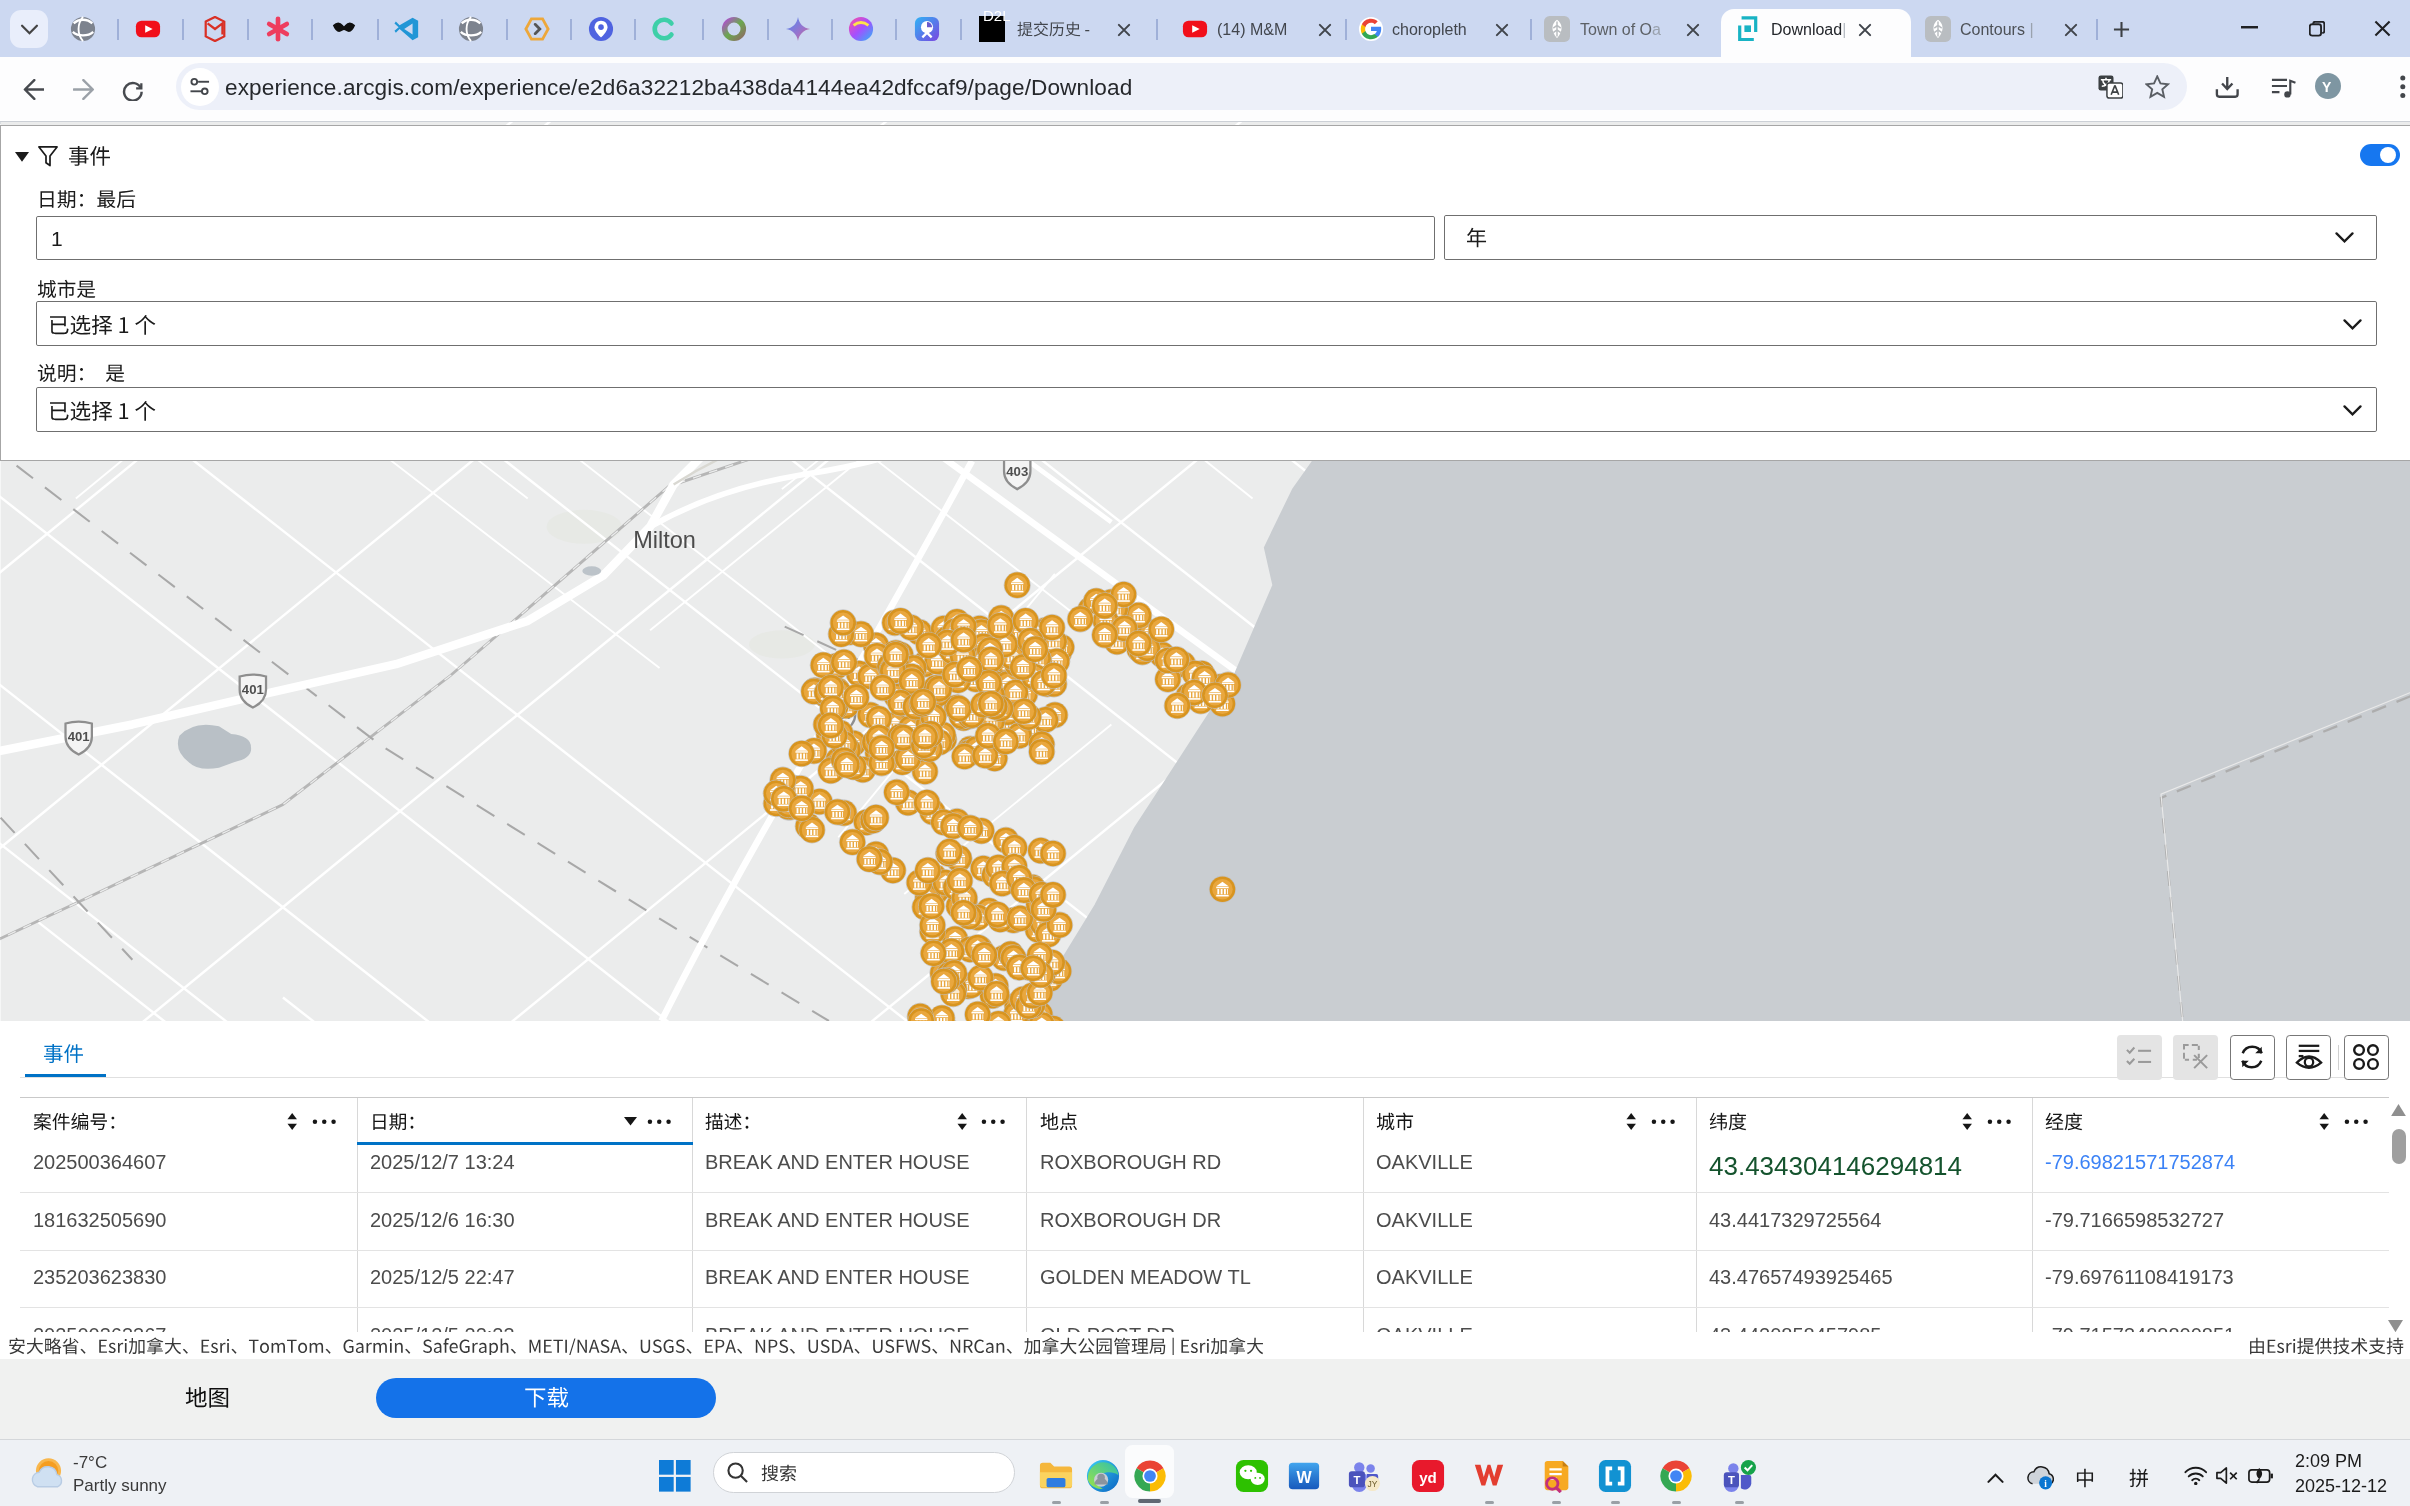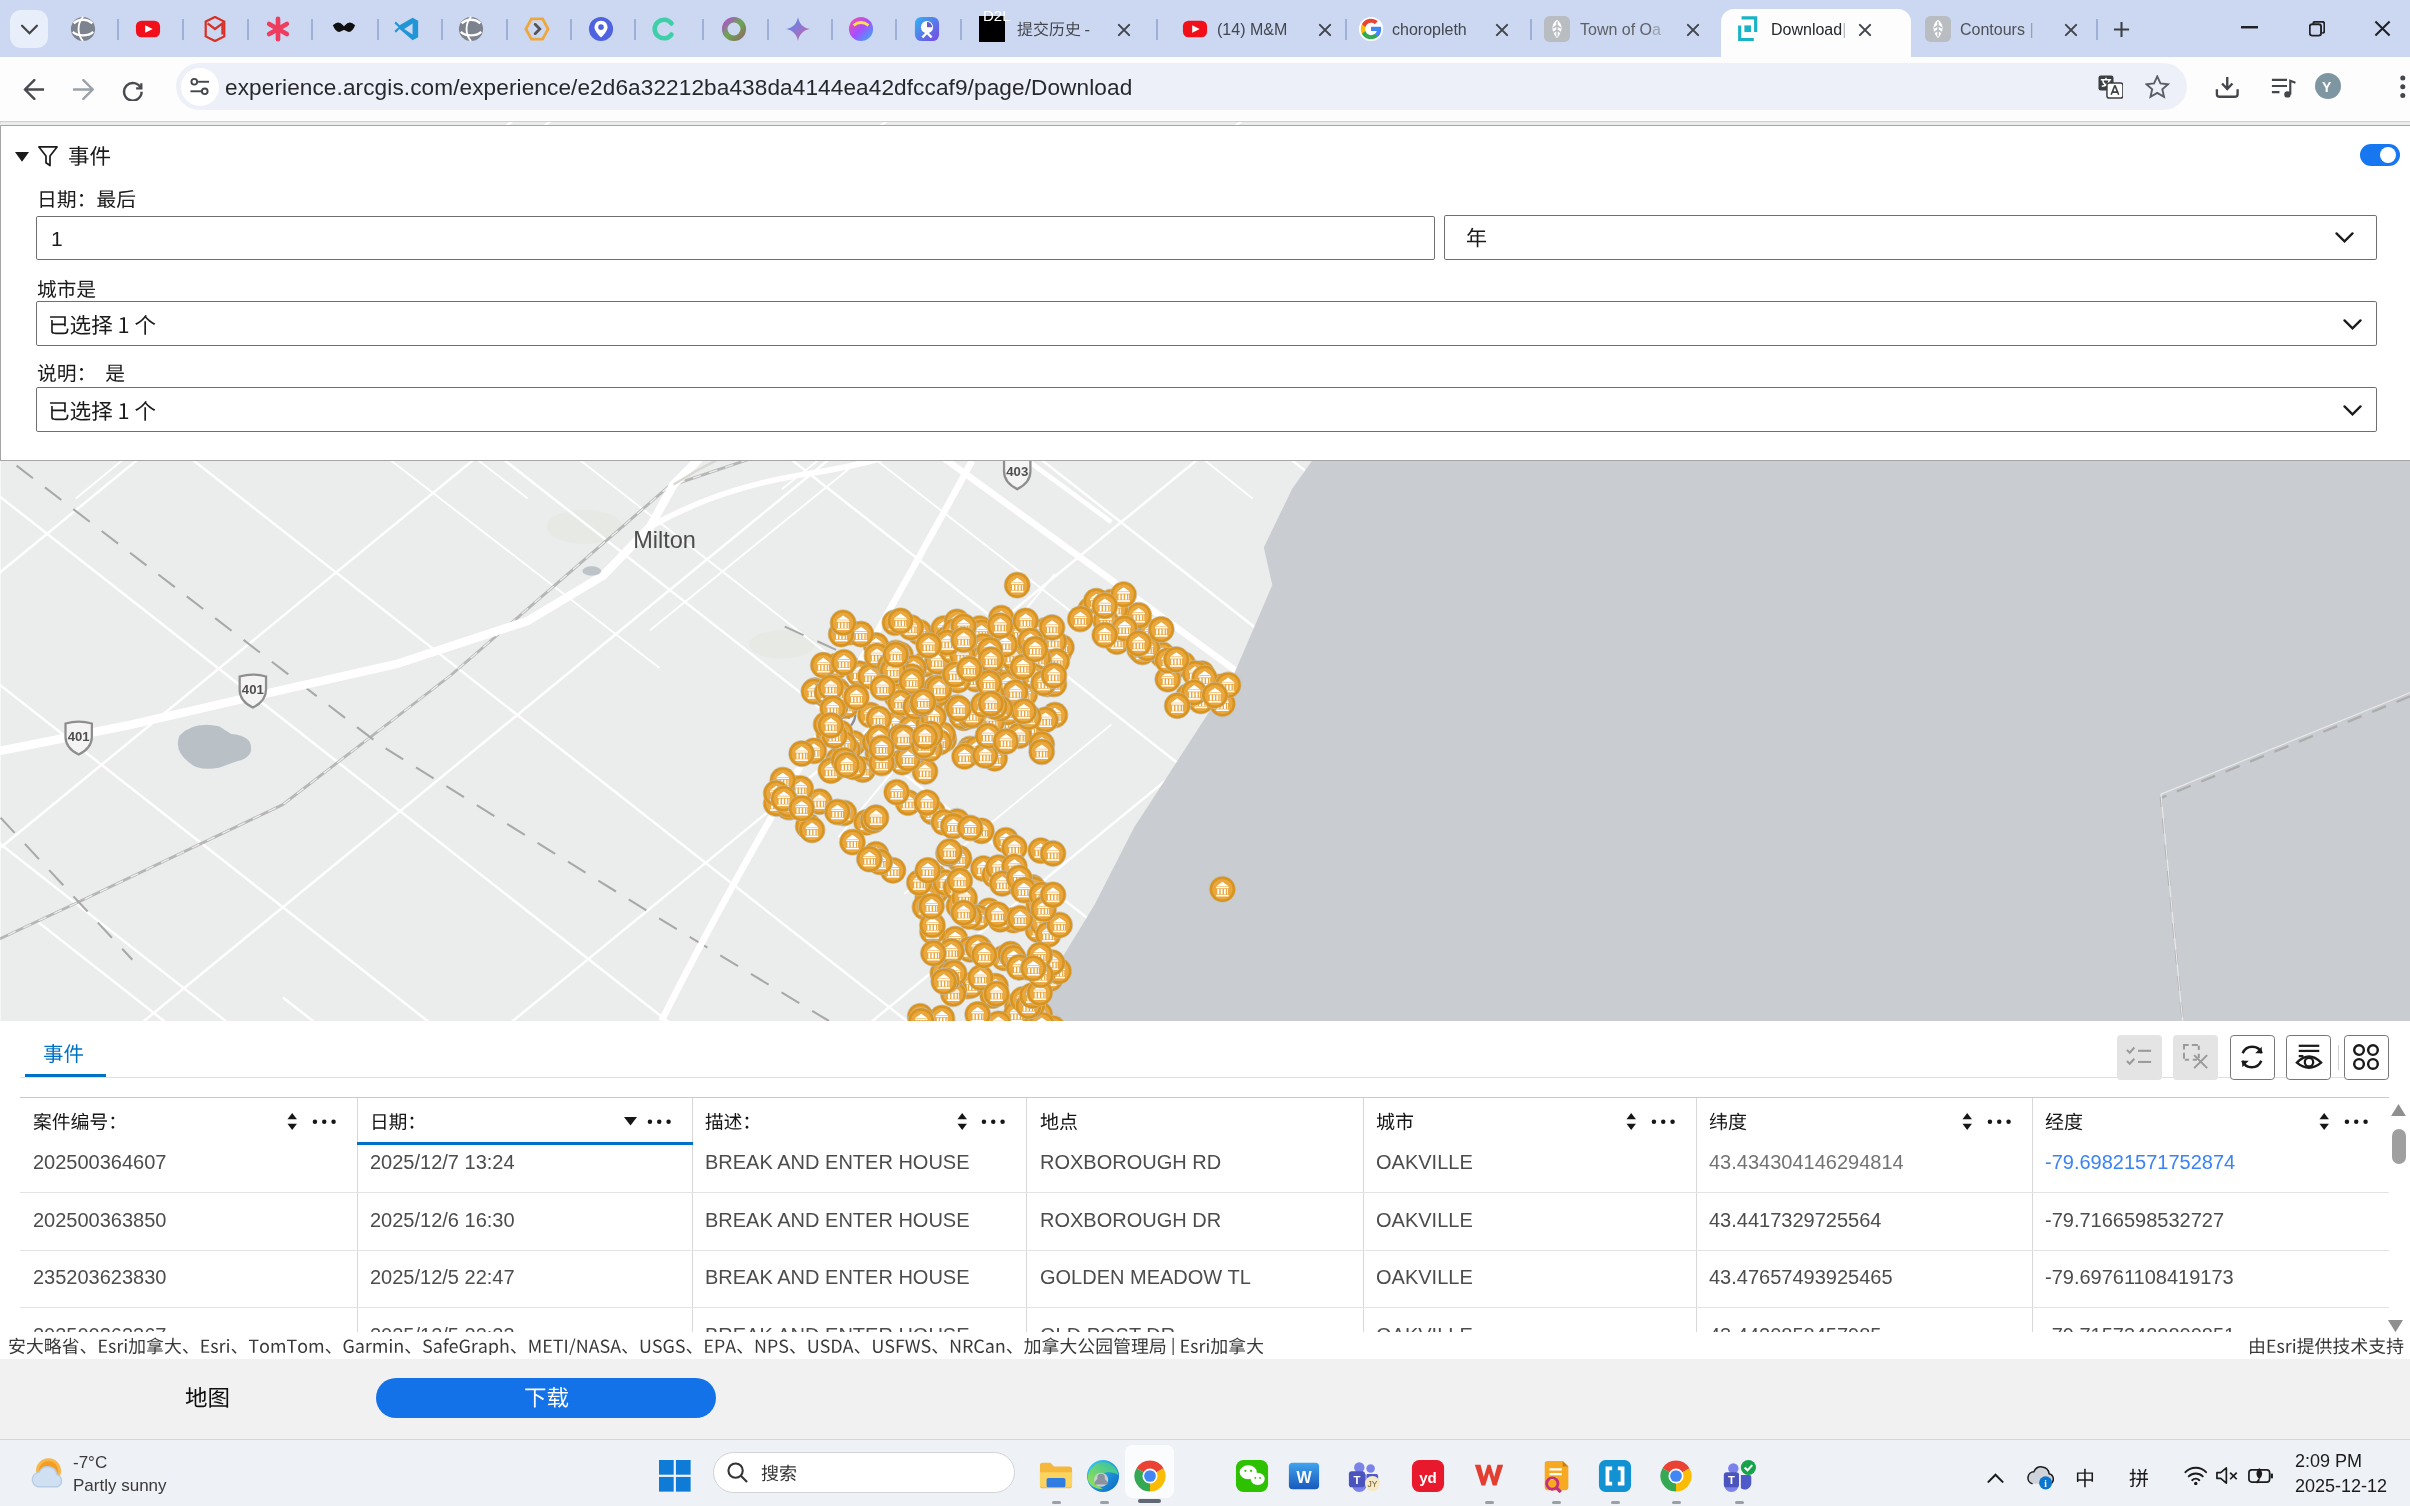--- a/index.html
+++ b/index.html
@@ -931,23 +931,23 @@
   </svg>
 <div class="abs" style="left:357px;top:1142px;width:336px;height:2.8px;background:#0072c6"></div>
 <div class="abs" style="left:20px;top:1192px;width:2369px;height:0.9px;background:#e3e3e3"></div>
 <div class="abs" style="left:20px;top:1250px;width:2369px;height:0.9px;background:#e3e3e3"></div>
 <div class="abs" style="left:20px;top:1307px;width:2369px;height:0.9px;background:#e3e3e3"></div>
 <div class="abs" style="left:33px;top:1151px;font-size:20px;color:#4c4c4c;white-space:nowrap">202500364607</div>
 <div class="abs" style="left:370px;top:1151px;font-size:20px;color:#4c4c4c;white-space:nowrap">2025/12/7 13:24</div>
 <div class="abs" style="left:705px;top:1151px;font-size:20px;color:#4c4c4c;white-space:nowrap">BREAK AND ENTER HOUSE</div>
 <div class="abs" style="left:1040px;top:1151px;font-size:20px;color:#4c4c4c;white-space:nowrap">ROXBOROUGH RD</div>
 <div class="abs" style="left:1376px;top:1151px;font-size:20px;color:#4c4c4c;white-space:nowrap">OAKVILLE</div>
-<div class="abs" style="left:1709px;top:1151px;font-size:20px;color:#737373;white-space:nowrap">43.434304146294814</div>
+<div class="abs" style="left:1709px;top:1151px;font-size:26px;color:#14532d;white-space:nowrap">43.434304146294814</div>
 <div class="abs" style="left:2045px;top:1151px;font-size:20px;color:#3b82f6;white-space:nowrap">-79.69821571752874</div>
-<div class="abs" style="left:33px;top:1209px;font-size:20px;color:#4c4c4c;white-space:nowrap">202500363850</div>
+<div class="abs" style="left:33px;top:1209px;font-size:20px;color:#4c4c4c;white-space:nowrap">181632505690</div>
 <div class="abs" style="left:370px;top:1209px;font-size:20px;color:#4c4c4c;white-space:nowrap">2025/12/6 16:30</div>
 <div class="abs" style="left:705px;top:1209px;font-size:20px;color:#4c4c4c;white-space:nowrap">BREAK AND ENTER HOUSE</div>
 <div class="abs" style="left:1040px;top:1209px;font-size:20px;color:#4c4c4c;white-space:nowrap">ROXBOROUGH DR</div>
 <div class="abs" style="left:1376px;top:1209px;font-size:20px;color:#4c4c4c;white-space:nowrap">OAKVILLE</div>
 <div class="abs" style="left:1709px;top:1209px;font-size:20px;color:#4c4c4c;white-space:nowrap">43.4417329725564</div>
 <div class="abs" style="left:2045px;top:1209px;font-size:20px;color:#4c4c4c;white-space:nowrap">-79.7166598532727</div>
 <div class="abs" style="left:33px;top:1266px;font-size:20px;color:#4c4c4c;white-space:nowrap">235203623830</div>
 <div class="abs" style="left:370px;top:1266px;font-size:20px;color:#4c4c4c;white-space:nowrap">2025/12/5 22:47</div>
 <div class="abs" style="left:705px;top:1266px;font-size:20px;color:#4c4c4c;white-space:nowrap">BREAK AND ENTER HOUSE</div>
 <div class="abs" style="left:1040px;top:1266px;font-size:20px;color:#4c4c4c;white-space:nowrap">GOLDEN MEADOW TL</div>

